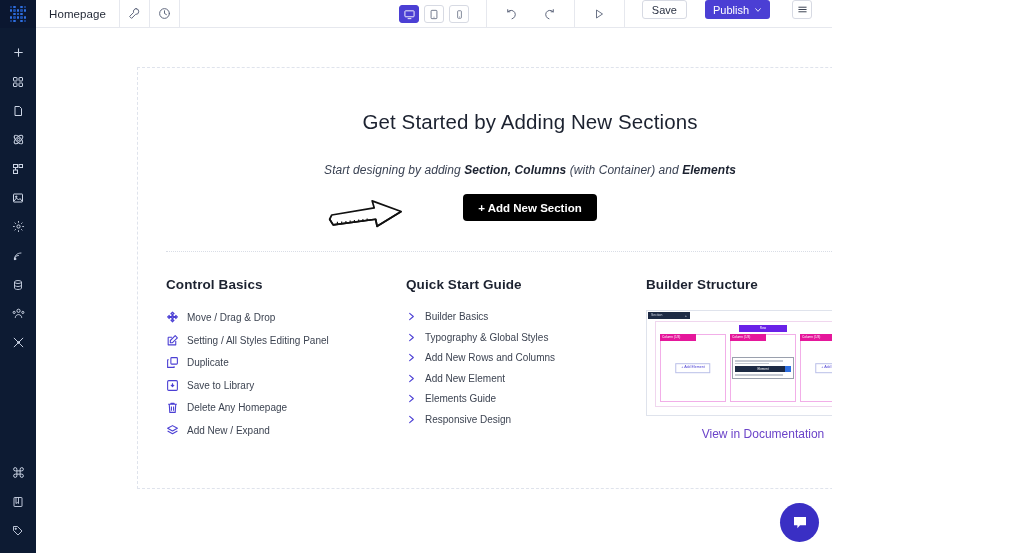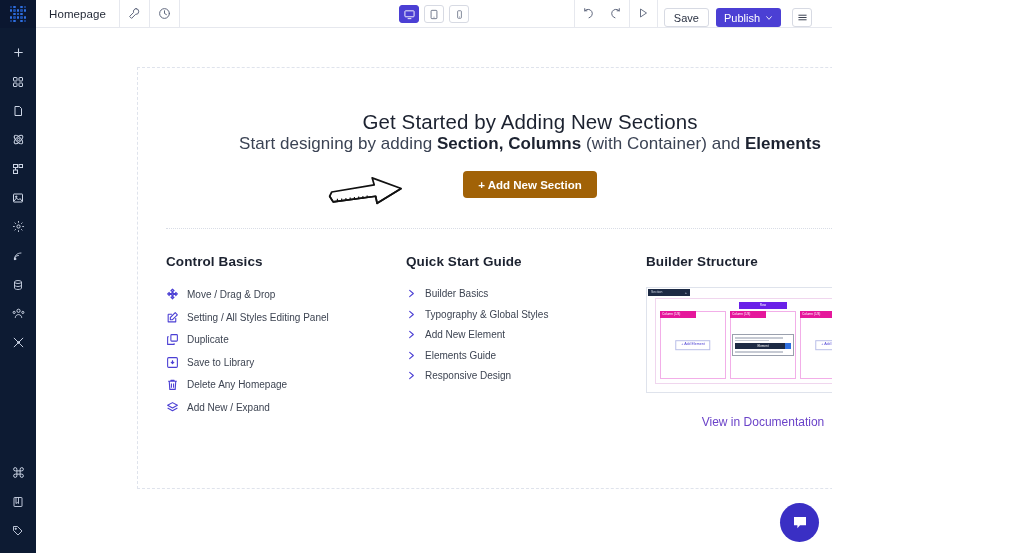--- a/index.html
+++ b/index.html
@@ -59,21 +59,21 @@
     position: absolute; left: 50%; top: 0; transform: translateX(-50%);
     height: 28px; display: flex; align-items: center; gap: 5px;
   }
   .dev-btn {
     width: 20px; height: 18px; border: 1px solid #d7dae3; border-radius: 3px;
     background: #fff; display: flex; align-items: center; justify-content: center;
     color: #5a6379; cursor: pointer;
   }
   .dev-btn.active { background: #4b3fd4; border-color: #4b3fd4; color: #fff; }
   .tb-right {
-    margin-left: auto; display: flex; align-items: flex-end; gap: 0; padding-right: 20px;
+    margin-left: auto; display: flex; align-items: flex-start; gap: 11px; padding-right: 20px;
   }
   .tb-act {
     width: 27px; height: 28px; display: flex; align-items: center; justify-content: center;
     color: #5a6379; cursor: pointer;
   }
   .sep-l { border-left: 1px solid #e6e8ee; height: 28px; }
   .btn-save {
     height: 19px; padding: 0 9px; border: 1px solid #d7dae3; border-radius: 3px;
     background: #fff; color: #2b3243; font-size: 11px; display: flex; align-items: center;
     margin-left: 6px; cursor: pointer;
@@ -93,27 +93,27 @@
   .canvas { flex: 1; background: #fff; position: relative; overflow: hidden; }
   .card {
     position: absolute; left: 101px; top: 39px; width: 786px; height: 422px;
     border: 1px dashed #dfe3ec; background: #fff;
   }
   .hero { padding-top: 42px; text-align: center; }
   .hero h1 {
     font-size: 20.5px; font-weight: 400; color: #1c2230; letter-spacing: .1px;
   }
   .hero p {
-    font-size: 17px; color: #3b4354; letter-spacing: .05px;
+    margin-top: 29px; font-size: 12px; color: #3b4354; letter-spacing: .05px; font-style: italic;
   }
   .hero p b { font-weight: 700; color: #1c2230; }
   .cta-wrap { margin-top: 17px; position: relative; height: 34px; }
   .btn-add {
     display: inline-flex; align-items: center; justify-content: center;
-    height: 27px; padding: 0 15px; border-radius: 4px; background: #a16207;
+    height: 27px; padding: 0 15px; border-radius: 4px; background: #000000;
     color: #fff; font-size: 11.5px; font-weight: 700; cursor: pointer;
     position: relative; z-index: 2;
   }
   .arrow {
     position: absolute; left: 189px; top: 4px; width: 86px; height: 34px; z-index: 1;
   }
   .divider {
     margin: 23px 28px 0 28px; border-top: 1px dotted #d9dde6;
   }
 
@@ -170,21 +170,21 @@
   .pv-line { height: 1.5px; background: #c6cad3; }
   .pv-line.s { width: 60%; }
   .pv-line.m { width: 85%; }
   .pv-eltool {
     height: 6px; background: #1d2a44; display: flex; align-items: center;
     justify-content: center; position: relative; margin: 1px 0;
   }
   .pv-eltool .lbl { font-size: 3px; color: #fff; line-height: 1; }
   .pv-eltool .sq { position: absolute; right: 0; top: 0; width: 6px; height: 6px; background: #2f6fe0; }
   .doc-link {
-    margin-top: 22px; width: 234px; text-align: center;
+    margin-top: 11px; width: 234px; text-align: center;
     font-size: 12px; color: #6b43c9; cursor: pointer;
   }
 
   
   .chat {
     position: absolute; right: 13px; bottom: 11px; width: 39px; height: 39px;
     border-radius: 50%; background: #3a2fc4; display: flex;
     align-items: center; justify-content: center; cursor: pointer;
   }
 </style>
@@ -489,20 +489,28 @@
                   </span>
                 <span>Builder Basics</span>
               </div>
               <div class="li">
                 <span class="chev">
                     <svg width="11" height="11" viewBox="0 0 24 24" fill="none" stroke="currentColor" stroke-width="2.4" stroke-linecap="round" stroke-linejoin="round">
                       <path d="M8 5l8 7-8 7"></path>
                     </svg>
                   </span>
                 <span>Typography &amp; Global Styles</span>
+              </div>
+              <div class="li">
+                <span class="chev">
+                    <svg width="11" height="11" viewBox="0 0 24 24" fill="none" stroke="currentColor" stroke-width="2.4" stroke-linecap="round" stroke-linejoin="round">
+                      <path d="M8 5l8 7-8 7"></path>
+                    </svg>
+                  </span>
+                <span>Add New Rows and Columns</span>
               </div>
               <div class="li">
                 <span class="chev">
                     <svg width="11" height="11" viewBox="0 0 24 24" fill="none" stroke="currentColor" stroke-width="2.4" stroke-linecap="round" stroke-linejoin="round">
                       <path d="M8 5l8 7-8 7"></path>
                     </svg>
                   </span>
                 <span>Add New Element</span>
               </div>
               <div class="li">

